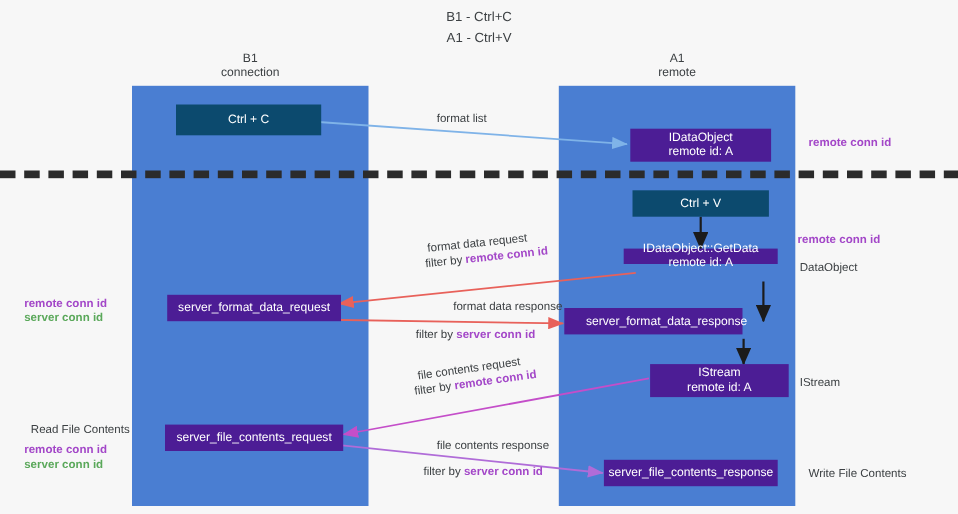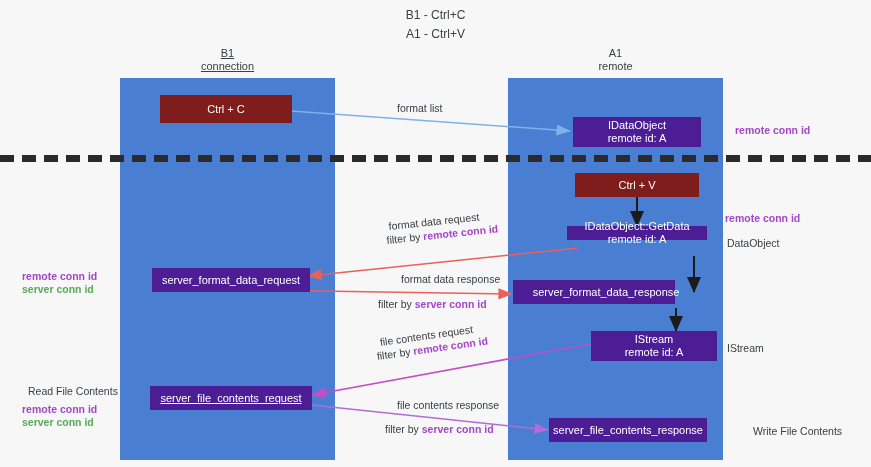--- a/index.html
+++ b/index.html
@@ -18,29 +18,29 @@
   }
 
   .lane{position:absolute;background:#4a7ed2;}
   .lane-b1{left:120px;top:78px;width:215px;height:382px;}
   .lane-a1{left:508px;top:78px;width:215px;height:382px;}
 
   .lane-head{
     position:absolute;text-align:center;width:215px;
     font-size:11px;color:#3c4043;line-height:13px;top:47px;white-space:pre;
   }
-  .lane-head.b1{left:120px;text-decoration:underline;}
+  .lane-head.b1{left:120px;}
   .lane-head.a1{left:508px;}
 
   .box{
     position:absolute;box-sizing:border-box;
     display:flex;flex-direction:column;align-items:center;justify-content:center;
     color:#ffffff;font-size:11px;line-height:13px;text-align:center;
   }
-  .green{background:#7f1d1d;text-align:right;}
+  .green{background:#0c4a6e;text-align:right;}
   .orange{background:#4c1d95;}
 
   .lbl{position:absolute;font-size:10.5px;line-height:13px;color:#3c4043;white-space:nowrap;}
   .purple{color:#a347c8;font-weight:bold;}
   .green-t{color:#5aa85a;font-weight:bold;}
   .side{position:absolute;font-size:10.5px;line-height:14px;white-space:nowrap;}
 
   .rot{transform-origin:left top;}
 
   svg.overlay{position:absolute;left:0;top:0;width:871px;height:467px;pointer-events:none;}
@@ -127,36 +127,36 @@
 
   <div class="box orange" style="left:513px;top:280px;width:162px;height:24px;padding-left:24px;">
     <span>server_format_data_response</span>
   </div>
 
   <div class="box orange" style="left:591px;top:331px;width:126px;height:30px;">
     <span>IStream</span>
     <span>remote id: A</span>
   </div>
 
-  <div class="box orange" style="left:150px;top:386px;width:162px;height:24px;text-decoration:underline;">
+  <div class="box orange" style="left:150px;top:386px;width:162px;height:24px;">
     <span>server_file_contents_request</span>
   </div>
 
   <div class="box orange" style="left:549px;top:418px;width:158px;height:24px;">
     <span>server_file_contents_response</span>
   </div>
 
   <div class="lbl" style="left:397px;top:102px;">format list</div>
 
   <div class="lbl rot" style="left:388px;top:220px;transform:rotate(-6deg);">format data request</div>
   <div class="lbl rot" style="left:386px;top:234px;transform:rotate(-6deg);">
     <span>filter by </span><span class="purple">remote conn id</span>
   </div>
 
-  <div class="lbl" style="left:389px;top:273px;padding-left:12px;">format data response</div>
+  <div class="lbl" style="left:400px;top:273px;padding-left:12px;">format data response</div>
   <div class="lbl" style="left:378px;top:298px;">
     <span>filter by </span><span class="purple">server conn id</span>
   </div>
 
   <div class="lbl rot" style="left:379px;top:336px;transform:rotate(-8deg);">file contents request</div>
   <div class="lbl rot" style="left:376px;top:350px;transform:rotate(-8deg);">
     <span>filter by </span><span class="purple">remote conn id</span>
   </div>
 
   <div class="lbl" style="left:397px;top:399px;">file contents response</div>
@@ -165,21 +165,21 @@
   </div>
 
   <div class="side purple" style="left:735px;top:123px;">remote conn id</div>
 
   <div class="side purple" style="left:725px;top:211px;">remote conn id</div>
 
   <div class="side" style="left:727px;top:236px;color:#3c4043;">DataObject</div>
 
   <div class="side" style="left:727px;top:341px;color:#3c4043;">IStream</div>
 
-  <div class="side" style="left:753px;top:424px;color:#3c4043;text-align:center;">Write File Contents</div>
+  <div class="side" style="left:735px;top:424px;color:#3c4043;text-align:center;">Write File Contents</div>
 
   <div class="side purple" style="left:22px;top:269px;">remote conn id</div>
   <div class="side green-t" style="left:22px;top:282px;">server conn id</div>
 
   <div class="side" style="left:28px;top:384px;color:#3c4043;">Read File Contents</div>
   <div class="side purple" style="left:22px;top:402px;">remote conn id</div>
   <div class="side green-t" style="left:22px;top:415px;">server conn id</div>
 
 </div>
 

